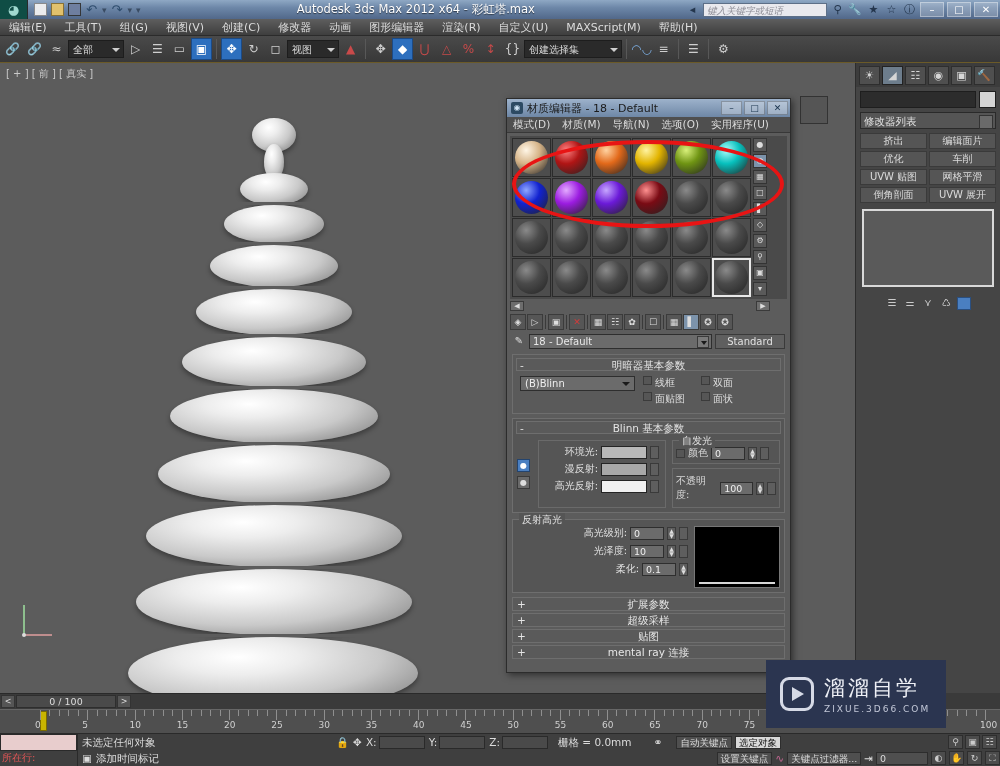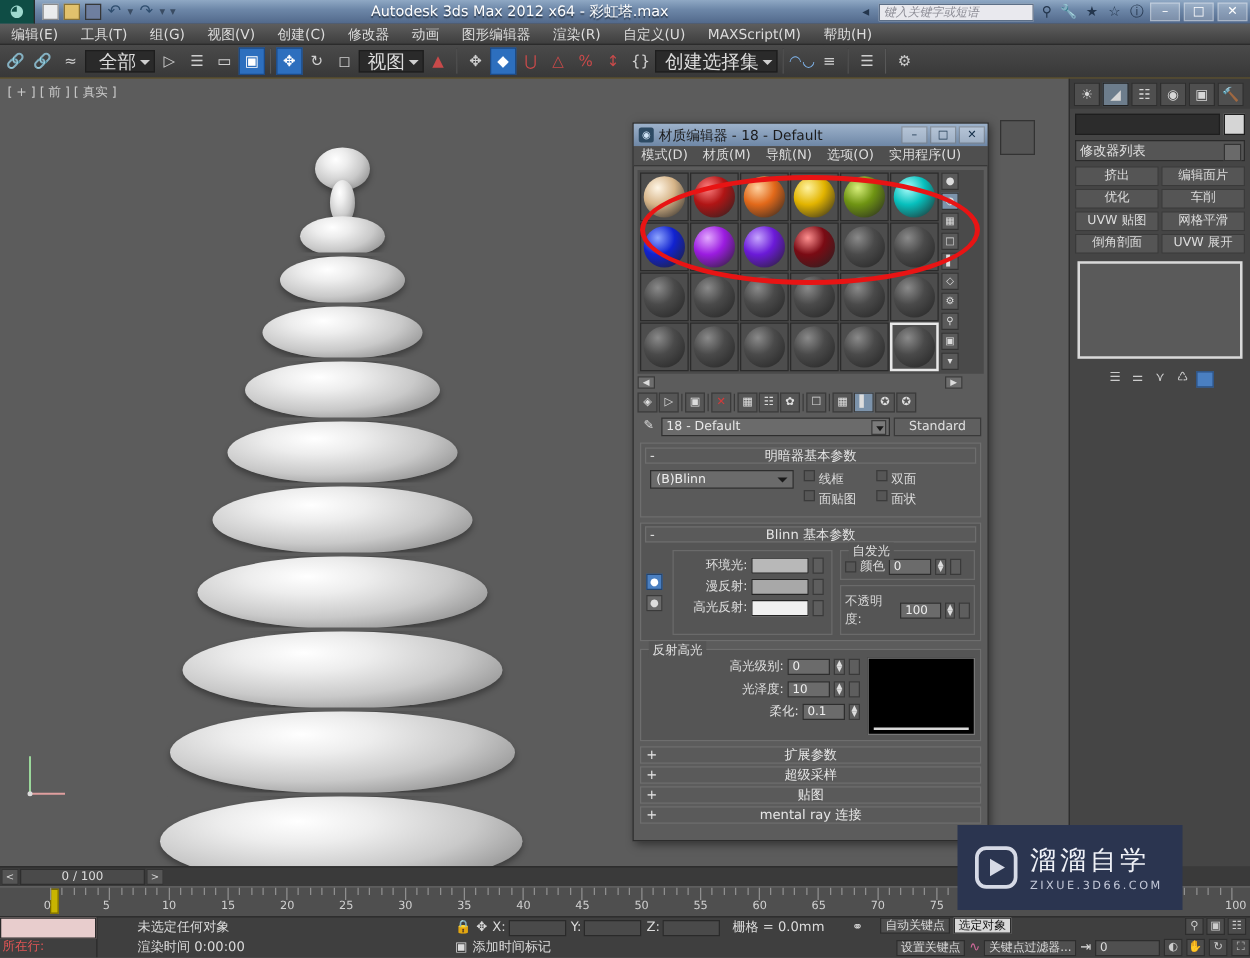--- a/index.html
+++ b/index.html
@@ -52,21 +52,21 @@
     background:linear-gradient(180deg,#4a4a4a,#383838);
     border-bottom:1px solid #6b5a28; display:flex;align-items:center;gap:1px;padding:0 2px;
   }
   .tb{width:21px;height:22px;border:1px solid transparent;display:flex;align-items:center;justify-content:center;
       font-size:12px;color:#cfcfcf;position:relative;}
   .tb.on{background:#2d6fbe;border:1px solid #1c4a85;color:#fff;}
   .tb.blue{color:#7fb3ea;}
   .tb.red{color:#c94a4a;}
   .tbsep{width:1px;height:20px;background:#262626;border-right:1px solid #585858;margin:0 3px;}
   .tbcombo{height:18px;background:#2a2a2a;border:1px solid #1d1d1d;color:#dcdcdc;
-     font-size:15px;line-height:17px;padding:0 14px 0 4px;position:relative;text-align:right;}
+     font-size:10px;line-height:17px;padding:0 14px 0 4px;position:relative;}
   .tbcombo:after{content:"";position:absolute;right:3px;top:7px;border-left:4px solid transparent;
      border-right:4px solid transparent;border-top:4px solid #cfcfcf;}
   
   .viewport{
     position:absolute;left:0;top:63px;width:855px;height:630px;background:#5c5c5c;
   }
   .vplabel{position:absolute;left:6px;top:4px;color:#c9c9c9;font-size:10px;}
   .axisgizmo{position:absolute;left:18px;bottom:52px;width:44px;height:44px;}
   
   .tower{position:absolute;left:128px;top:55px;width:290px;height:600px;}
@@ -198,21 +198,21 @@
      border-top:1px solid #666;overflow:hidden;}
   .rtick{position:absolute;top:0;width:1px;background:#8f8f8f;}
   .rnum{position:absolute;top:10px;font-size:9px;color:#d0d0d0;}
   .playhead{position:absolute;left:40px;top:1px;width:7px;height:20px;background:#c8b400;border:1px solid #7a6a00;}
   .statusbar{position:absolute;left:0;top:733px;width:1000px;height:33px;background:#3f3f3f;
      border-top:1px solid #2a2a2a;display:flex;}
   .listener{width:78px;border-right:1px solid #2a2a2a;}
   .lpink{height:17px;background:#e8cdcd;border:1px solid #2a2a2a;}
   .lrow{height:14px;font-size:10px;color:#e05555;padding-left:2px;line-height:14px;}
   .statmid{flex:1;padding-left:4px;}
-  .statline{height:16px;font-size:10.5px;color:#dcdcdc;line-height:16px;display:flex;align-items:flex-start;gap:4px;margin-left:28px;}
+  .statline{height:16px;font-size:10.5px;color:#dcdcdc;line-height:16px;display:flex;align-items:center;gap:4px;}
   .xyz{display:flex;align-items:center;gap:2px;}
   .xyzf{width:46px;height:13px;background:#4a4a4a;border:1px solid #2a2a2a;}
   .keyarea{display:flex;align-items:center;gap:3px;}
   .keybtn{height:13px;background:#4f4f4f;border:1px solid #2d2d2d;color:#dcdcdc;font-size:9.5px;
      padding:0 3px;line-height:12px;}
   .keybtn.sel{background:#d8d8d8;color:#111;}
   .navicons{display:flex;align-items:center;gap:2px;padding-right:3px;}
   .ni{width:15px;height:14px;background:#4c4c4c;border:1px solid #2e2e2e;color:#ccc;font-size:9px;
      text-align:center;line-height:12px;}
   
@@ -805,21 +805,20 @@
         <span class="keybtn">自动关键点</span>
         <span class="keybtn sel">选定对象</span>
       </span>
       <span class="navicons" style="margin-left:auto">
         <span class="ni">⚲</span>
         <span class="ni">▣</span>
         <span class="ni">☷</span>
       </span>
     </div>
     <div class="statline">
-      <span style="width:250px">渲染时间 0:00:00</span>
       <span>▣</span>
       <span>添加时间标记</span>
       <span class="keyarea" style="margin-left:auto">
         <span class="keybtn">设置关键点</span>
         <span style="color:#d06a9a">∿</span>
         <span class="keybtn">关键点过滤器...</span>
         <span>⇥</span>
         <span class="keybtn" style="width:52px">0</span>
         <span class="ni">◐</span>
         <span class="ni">✋</span>

